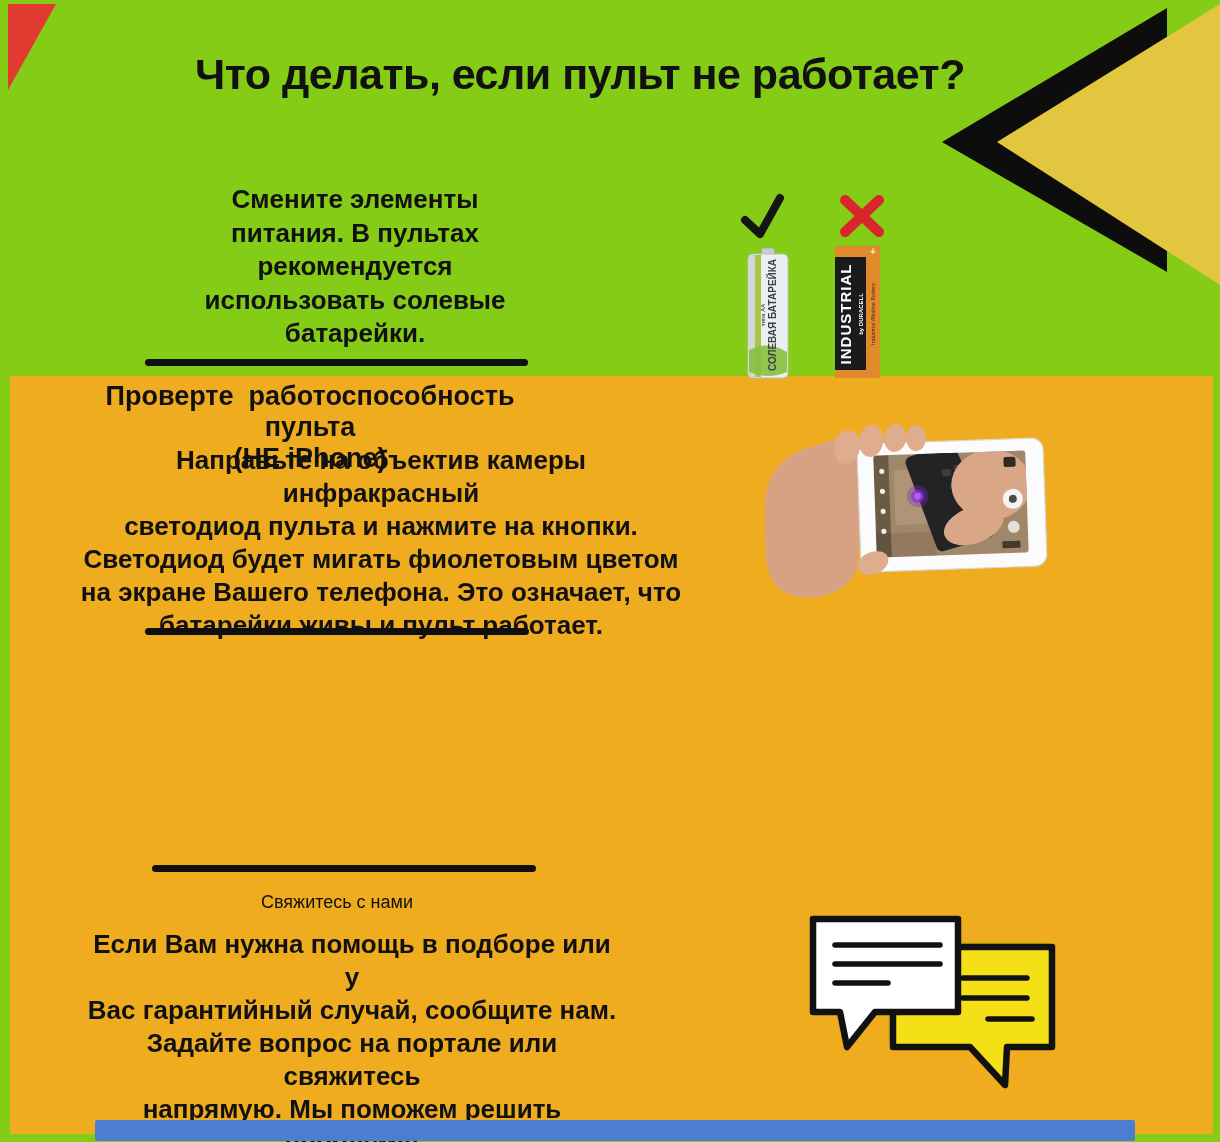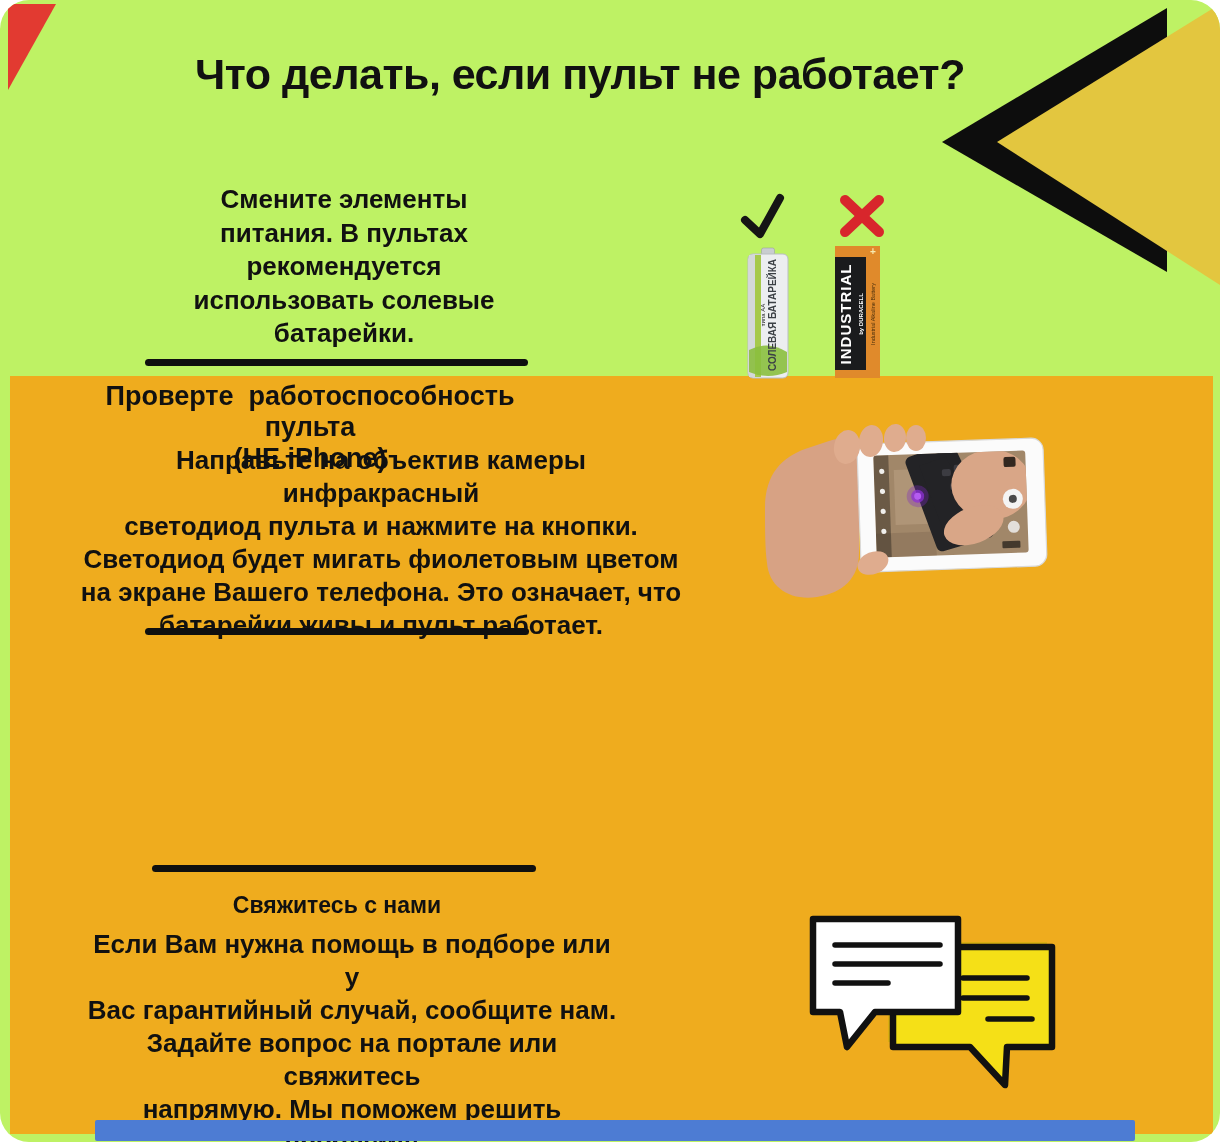--- a/index.html
+++ b/index.html
@@ -1,41 +1,41 @@
 <!DOCTYPE html>
 <html style="--panel_yellow: #EFAC1E; --decor_yellow: #E3C63F; --chat_yellow: #F5E017; --accent_red: #E23A31; --cross_red: #D8262C; --footer_blue: #4D7CD3; --text_black: #111111;"><head>
 <meta charset="utf-8">
 <style>
   :root{
     --panel_yellow:#EFAC1E; --decor_yellow:#E3C63F; --chat_yellow:#F5E017;
     --accent_red:#E23A31; --cross_red:#D8262C; --footer_blue:#4D7CD3; --text_black:#111111;
   }
   html,body{margin:0;padding:0;}
   .page{
-    position:relative; width:1220px; height:1142px; background:#bef264; overflow:hidden;
-    font-family:"Liberation Sans", sans-serif; color:var(--text_black);border-radius:29px;
+    position:relative; width:1220px; height:1142px; background:#84cc16; overflow:hidden;
+    font-family:"Liberation Sans", sans-serif; color:var(--text_black);
   }
   .abs{position:absolute;}
   .ml{white-space:pre-wrap;}
   .yellow-panel{left:10px; top:376px; width:1203px; height:758px; background:var(--panel_yellow);}
   .page-title{
     left:80px; top:22px; width:1000px; text-align:center;
     font-size:43px; font-weight:800; letter-spacing:-0.5px; line-height:1.1;
   }
   .txt{font-weight:700; text-align:center; font-size:26px; line-height:33px;}
-  .sec1-body{left:169px; top:183px; width:350px; line-height:33.5px;}
+  .sec1-body{left:180px; top:183px; width:350px; line-height:33.5px;}
   .divider{height:7px; background:#0f0f0f; border-radius:5px;}
   .div1{left:145px; top:359px; width:383px;}
   .div2{left:145px; top:628px; width:384px;}
   .div3{left:152px; top:865px; width:384px;}
   .sec2-heading{left:60px; top:381px; width:500px; font-size:27px; line-height:31px; font-weight:800; text-align:center;}
   .sec2-body{left:76px; top:444px; width:610px;}
   .sec3-heading{left:155px; top:645px; width:380px; font-size:27px; font-weight:800; text-align:center;}
   .sec3-body{left:76px; top:680px; width:560px;}
-  .sec4-heading{left:147px; top:892px; width:380px; font-size:23px; font-weight:700; text-align:center;}
+  .sec4-heading{left:147px; top:892px; width:380px; font-size:18px; font-weight:400; text-align:center;}
   .sec4-body{left:87px; top:928px; width:530px;}
   .footer-bar{left:95px; top:1120px; width:1040px; height:21px; background:var(--footer_blue); border-radius:2px;}
   svg{display:block;}
   .decor-black{fill:#0d0d0d;}
   .decor-yellow{fill:var(--decor_yellow);}
   .red-tri{fill:var(--accent_red);}
   .check{stroke:#151515;}
   .cross{stroke:var(--cross_red);}
   .bubble-outline{stroke:#111; stroke-width:6.5; stroke-linejoin:round;}
   .bubble-line{stroke:#111; stroke-width:5.5; stroke-linecap:round;}

